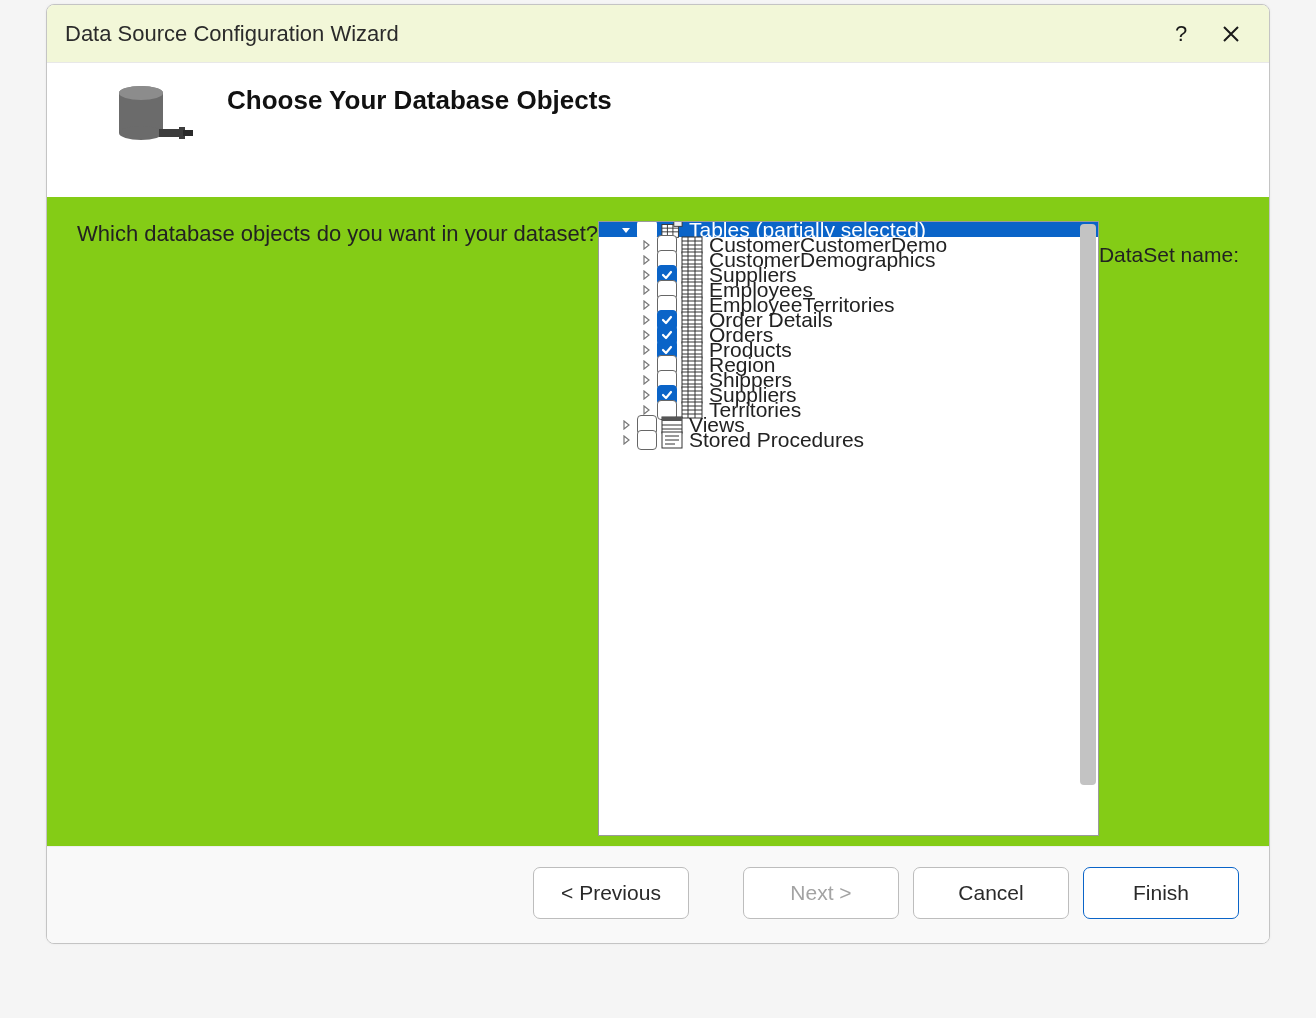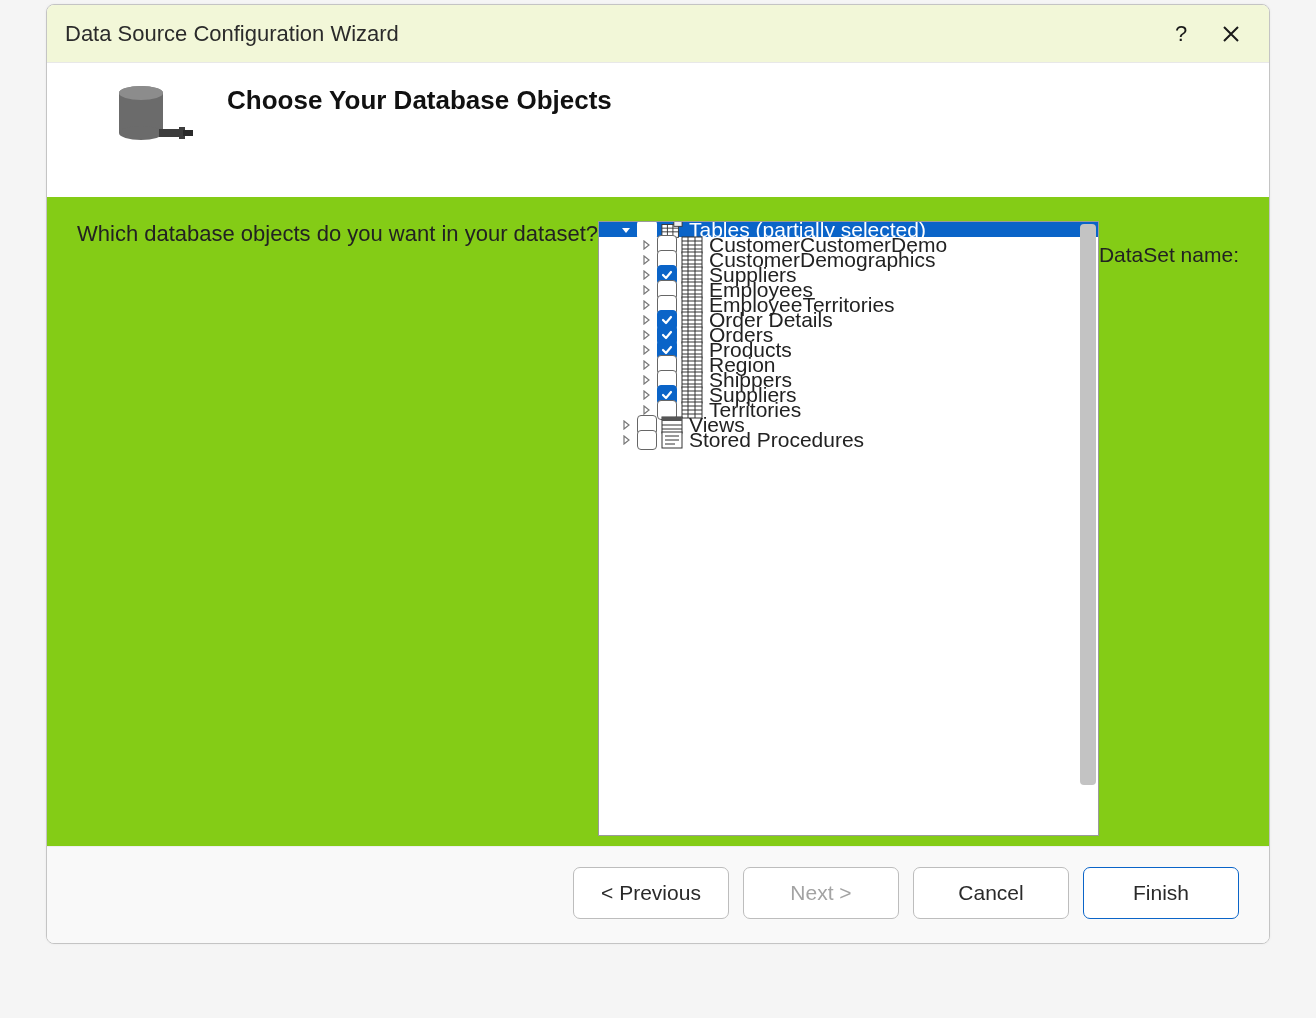--- a/index.html
+++ b/index.html
@@ -205,20 +205,21 @@
       border-radius: 7px;
       cursor: pointer;
       color: #2a2a2a;
     }
     .btn.primary {
       border: 1.5px solid #0a64c8;
     }
     .btn:disabled {
       color: #a3a3a3;
       cursor: default;
+      margin-left: 40px;
     }
     .cursor-fake {
       position: absolute;
       pointer-events: none;
     }
   </style>
 </head>
 <body>
 
 <div class="dialog">

